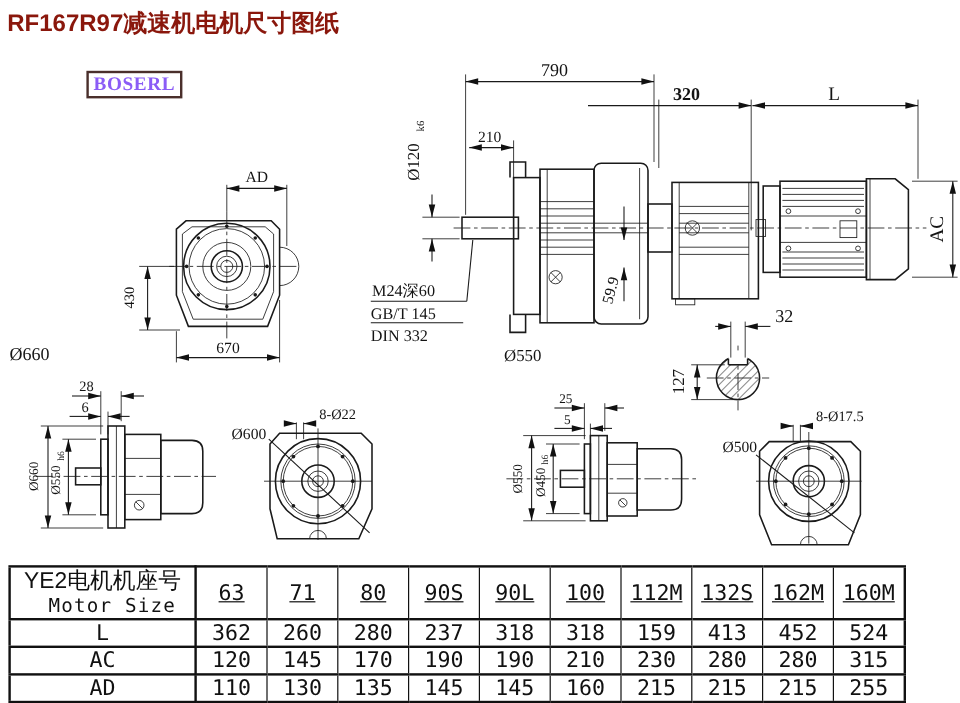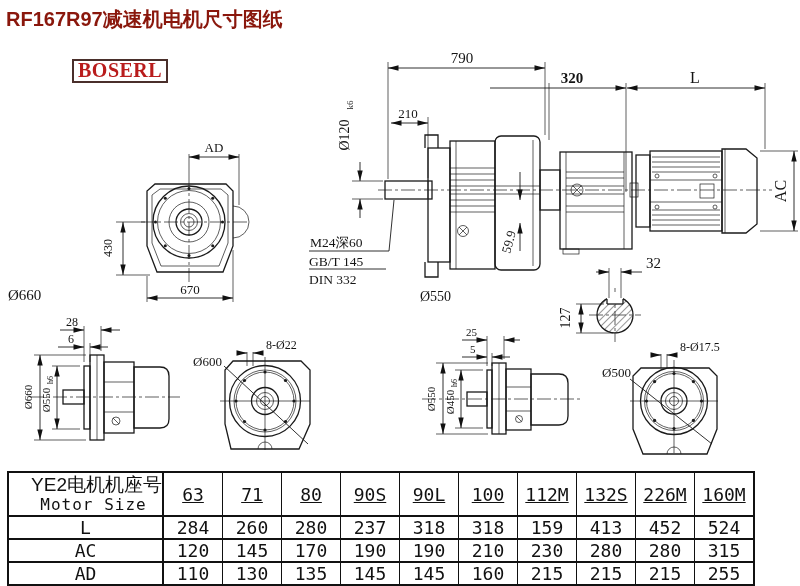--- a/index.html
+++ b/index.html
@@ -2,37 +2,37 @@
 <html><head>
 <meta charset="utf-8">
 <style>
   html,body{margin:0;padding:0;}
   body{width:800px;height:586px;position:relative;background:#ffffff;overflow:hidden;
        font-family:"Liberation Sans",sans-serif;color:#111;}
   .title{position:absolute;left:6px;top:6px;font-size:20px;font-weight:bold;
          color:#8a170c;white-space:nowrap;font-family:"Liberation Sans",sans-serif;}
   .logo{position:absolute;left:72px;top:59px;border:2px solid #4a2f2b;background:#fff;
         padding:0 4px;line-height:19px;}
-  .logo span{color:#b91c1c;font-family:"Liberation Serif",serif;font-weight:bold;
-        font-size:20px;letter-spacing:.5px;}
+  .logo span{color:#8b5cf6;font-family:"Liberation Serif",serif;font-weight:bold;
+        font-size:16px;letter-spacing:.5px;}
   svg.draw{position:absolute;left:0;top:0;}
   svg.draw text{fill:#141414;font-family:"Liberation Serif",serif;}
   .ln{stroke:#1a1a1a;stroke-width:1.3;fill:none;}
   .tn{stroke:#1a1a1a;stroke-width:.7;fill:none;}
   .dm{stroke:#1a1a1a;stroke-width:.9;fill:none;}
   .cl{stroke:#1a1a1a;stroke-width:.7;fill:none;stroke-dasharray:14 3 3 3;}
   table.spec{position:absolute;left:7px;top:471px;border-collapse:collapse;table-layout:fixed;
         font-family:"DejaVu Sans Mono",monospace;background:#fff;border:2px solid #111;}
   table.spec th,table.spec td{border-left:1px solid #111;border-right:1px solid #111;
         border-top:2px solid #111;border-bottom:2px solid #111;
         text-align:center;vertical-align:middle;padding:0;font-weight:normal;font-size:18px;}
   table.spec .c0{width:153px;border-right:2px solid #111;}
   table.spec .cv{width:58px;text-decoration:underline;}
   tr.hd{height:44px;} tr.dr{height:23px;}
-  .cn{font-size:19px;line-height:21px;font-family:"Liberation Sans",sans-serif;text-align:right;}
+  .cn{font-size:19px;line-height:21px;font-family:"Liberation Sans",sans-serif;}
   .en{font-size:16px;line-height:20px;letter-spacing:1px;margin-left:16px;}
 </style>
 </head>
 <body>
 
 <div class="title">RF167R97减速机电机尺寸图纸</div>
 <div class="logo"><span>BOSERL</span></div>
 
 <svg class="draw" width="800" height="472" viewBox="0 0 800 472">
   <defs>
@@ -382,26 +382,26 @@
       <div class="en">Motor Size</div>
     </th>
     <th class="cv">63</th>
     <th class="cv">71</th>
     <th class="cv">80</th>
     <th class="cv">90S</th>
     <th class="cv">90L</th>
     <th class="cv">100</th>
     <th class="cv">112M</th>
     <th class="cv">132S</th>
-    <th class="cv">226M</th>
+    <th class="cv">162M</th>
     <th class="cv">160M</th>
   </tr>
   <tr class="dr">
     <th class="c0">L</th>
-    <td>284</td>
+    <td>362</td>
     <td>260</td>
     <td>280</td>
     <td>237</td>
     <td>318</td>
     <td>318</td>
     <td>159</td>
     <td>413</td>
     <td>452</td>
     <td>524</td>
   </tr>

